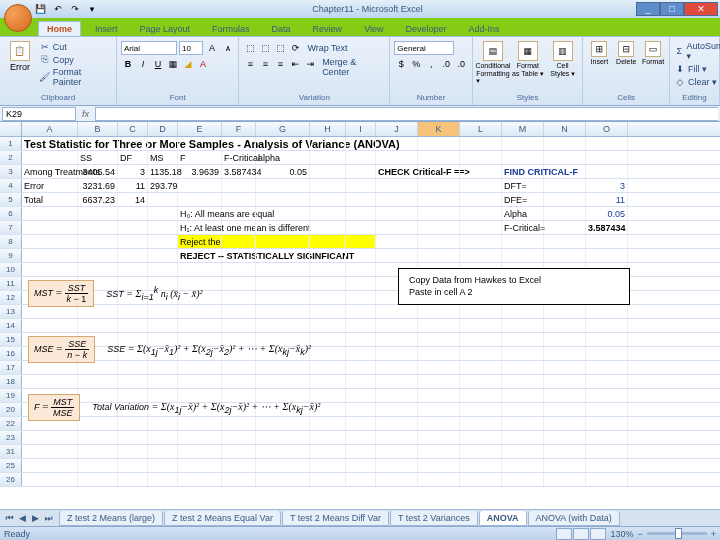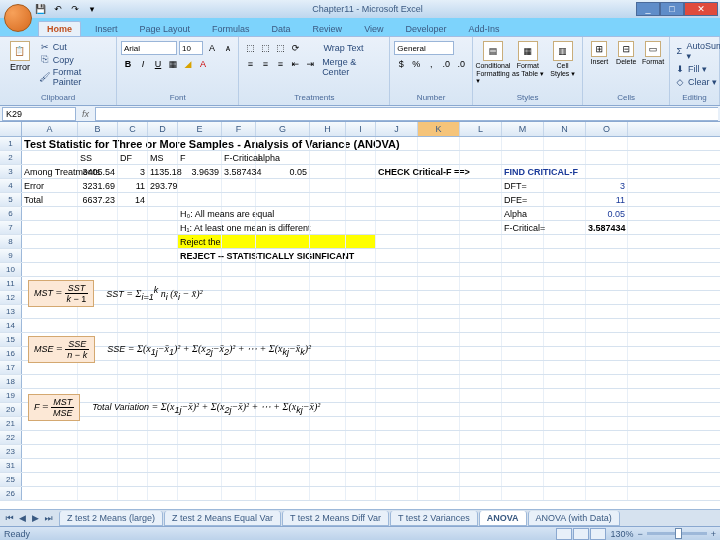--- a/index.html
+++ b/index.html
@@ -8,21 +8,21 @@
 .titlebar-left{display:flex;gap:2px}
 .qat{display:flex;gap:3px;align-items:center}
 .qat-icon{width:14px;height:14px;display:flex;align-items:center;justify-content:center}
 .title-center{font-size:9px;color:#3b5a82}
 .win-btns{display:flex;gap:0}
 .winb{width:24px;height:14px;border:1px solid #4a6a9a;display:flex;align-items:center;justify-content:center;font-size:9px}
 .winb.min{background:#5f8dc9;color:#fff}
 .winb.max{background:#5f8dc9;color:#fff}
 .winb.close{background:#e04b3c;color:#fff;width:34px}
 .office-orb{width:28px;height:28px;border-radius:50%;background:radial-gradient(circle at 30% 30%,#f7a15a,#d6691e);border:1px solid #a55a1a;position:absolute;top:4px;left:4px;z-index:5}
-.ribbon-tabs{height:18px;background:#7dd3fc;display:flex;gap:6px;padding-left:38px;align-items:flex-end}
+.ribbon-tabs{height:18px;background:#84cc16;display:flex;gap:6px;padding-left:38px;align-items:flex-end}
 .tab{padding:2px 8px;color:#3b5a82;cursor:pointer}
 .tab.active{background:#e8f0f9;border:1px solid #a3bde3;border-bottom:none;border-radius:2px 2px 0 0;color:#c05020;font-weight:bold}
 .ribbon{height:70px;background:linear-gradient(#eaf1fa,#d7e5f4);border-top:1px solid #a3bde3;border-bottom:1px solid #8aa8d0;display:flex}
 .group{border-right:1px solid #b8cde6;padding:2px 4px;display:flex;flex-direction:column;justify-content:space-between;min-width:50px}
 .group-body{display:flex;gap:3px;flex:1;align-items:flex-start;padding-top:2px}
 .group-label{text-align:center;font-size:8px;color:#4a6a9a;padding:1px 0}
 .big-btn{display:flex;flex-direction:column;align-items:center;width:32px;gap:1px}
 .big-btn .icn{width:20px;height:20px;background:#fff;border:1px solid #c9ad7a;display:flex;align-items:center;justify-content:center}
 .sm-row{display:flex;flex-direction:column;gap:2px}
 .sm-item{display:flex;align-items:center;gap:2px;font-size:8px;color:#2a4a7a}
@@ -137,36 +137,36 @@
     </div>
     <div class="group-label">Font</div>
   </div>
   <div class="group" style="min-width:130px">
     <div class="group-body" style="flex-direction:column;gap:2px">
       <div class="btn-row">
         <div class="rb">⬚</div>
         <div class="rb">⬚</div>
         <div class="rb">⬚</div>
         <div class="rb">⟳</div>
-        <div class="sm-item" style="margin-left:20px">
+        <div class="sm-item" style="margin-left:4px">
             <span>Wrap Text</span>
           </div>
       </div>
       <div class="btn-row">
         <div class="rb">≡</div>
         <div class="rb">≡</div>
         <div class="rb">≡</div>
         <div class="rb">⇤</div>
         <div class="rb">⇥</div>
         <div class="sm-item" style="margin-left:4px">
             <span>Merge &amp; Center</span>
           </div>
       </div>
     </div>
-    <div class="group-label">Treatments</div>
+    <div class="group-label">Variation</div>
   </div>
   <div class="group" style="min-width:70px">
     <div class="group-body" style="flex-direction:column;gap:2px">
       <div class="combo" style="width:60px">General</div>
       <div class="btn-row">
         <div class="rb">$</div>
         <div class="rb">%</div>
         <div class="rb">,</div>
         <div class="rb">.0</div>
         <div class="rb">.0</div>
@@ -613,38 +613,20 @@
         <div class="cell" style="width: 36px;"></div>
         <div class="cell" style="width: 30px;"></div>
         <div class="cell" style="width: 42px;"></div>
         <div class="cell" style="width: 42px;"></div>
         <div class="cell" style="width: 42px;"></div>
         <div class="cell" style="width: 42px;"></div>
         <div class="cell" style="width: 42px;"></div>
         <div class="cell" style="width: 42px;"></div>
       </div>
       <div class="row">
-        <div class="rh">21</div>
-        <div class="cell" style="width: 56px;"></div>
-        <div class="cell" style="width: 40px;"></div>
-        <div class="cell" style="width: 30px;"></div>
-        <div class="cell" style="width: 30px;"></div>
-        <div class="cell" style="width: 44px;"></div>
-        <div class="cell" style="width: 34px;"></div>
-        <div class="cell" style="width: 54px;"></div>
-        <div class="cell" style="width: 36px;"></div>
-        <div class="cell" style="width: 30px;"></div>
-        <div class="cell" style="width: 42px;"></div>
-        <div class="cell" style="width: 42px;"></div>
-        <div class="cell" style="width: 42px;"></div>
-        <div class="cell" style="width: 42px;"></div>
-        <div class="cell" style="width: 42px;"></div>
-        <div class="cell" style="width: 42px;"></div>
-      </div>
-      <div class="row">
         <div class="rh">22</div>
         <div class="cell" style="width: 56px;"></div>
         <div class="cell" style="width: 40px;"></div>
         <div class="cell" style="width: 30px;"></div>
         <div class="cell" style="width: 30px;"></div>
         <div class="cell" style="width: 44px;"></div>
         <div class="cell" style="width: 34px;"></div>
         <div class="cell" style="width: 54px;"></div>
         <div class="cell" style="width: 36px;"></div>
         <div class="cell" style="width: 30px;"></div>
@@ -735,20 +717,24 @@
   </div>
   <div style="position:absolute;top:214px;left:28px;display:flex;align-items:center;gap:12px">
     <span class="formula-img"><i>MSE</i> = <span style="display:inline-block;vertical-align:middle"><span style="display:block;border-bottom:1px solid #000;padding:0 3px;text-align:center"><i>SSE</i></span><span style="display:block;text-align:center"><i>n</i> − <i>k</i></span></span></span>
     <span class="eq"><i>SSE</i> = Σ(x<sub>1j</sub>−x̄<sub>1</sub>)² + Σ(x<sub>2j</sub>−x̄<sub>2</sub>)² + ⋯ + Σ(x<sub>kj</sub>−x̄<sub>k</sub>)²</span>
   </div>
   <div style="position:absolute;top:272px;left:28px;display:flex;align-items:center;gap:12px">
     <span class="formula-img"><i>F</i> = <span style="display:inline-block;vertical-align:middle"><span style="display:block;border-bottom:1px solid #000;padding:0 2px;text-align:center"><i>MST</i></span><span style="display:block;text-align:center"><i>MSE</i></span></span></span>
     <span class="eq"><i>Total Variation</i> = Σ(x<sub>1j</sub>−x̄)² + Σ(x<sub>2j</sub>−x̄)² + ⋯ + Σ(x<sub>kj</sub>−x̄)²</span>
   </div>
 
+  <div class="callout" style="top:146px;left:398px;width:232px">
+    <div>Copy Data from Hawkes to Excel</div>
+    <div>Paste in cell A 2</div>
+  </div>
 </div>
 
 <div class="sheettabs">
   <div class="nav-btns">
     <span>⏮</span>
     <span>◀</span>
     <span>▶</span>
     <span>⏭</span>
   </div>
 <div class="stab"><span>Z test 2 Means (large)</span></div>

